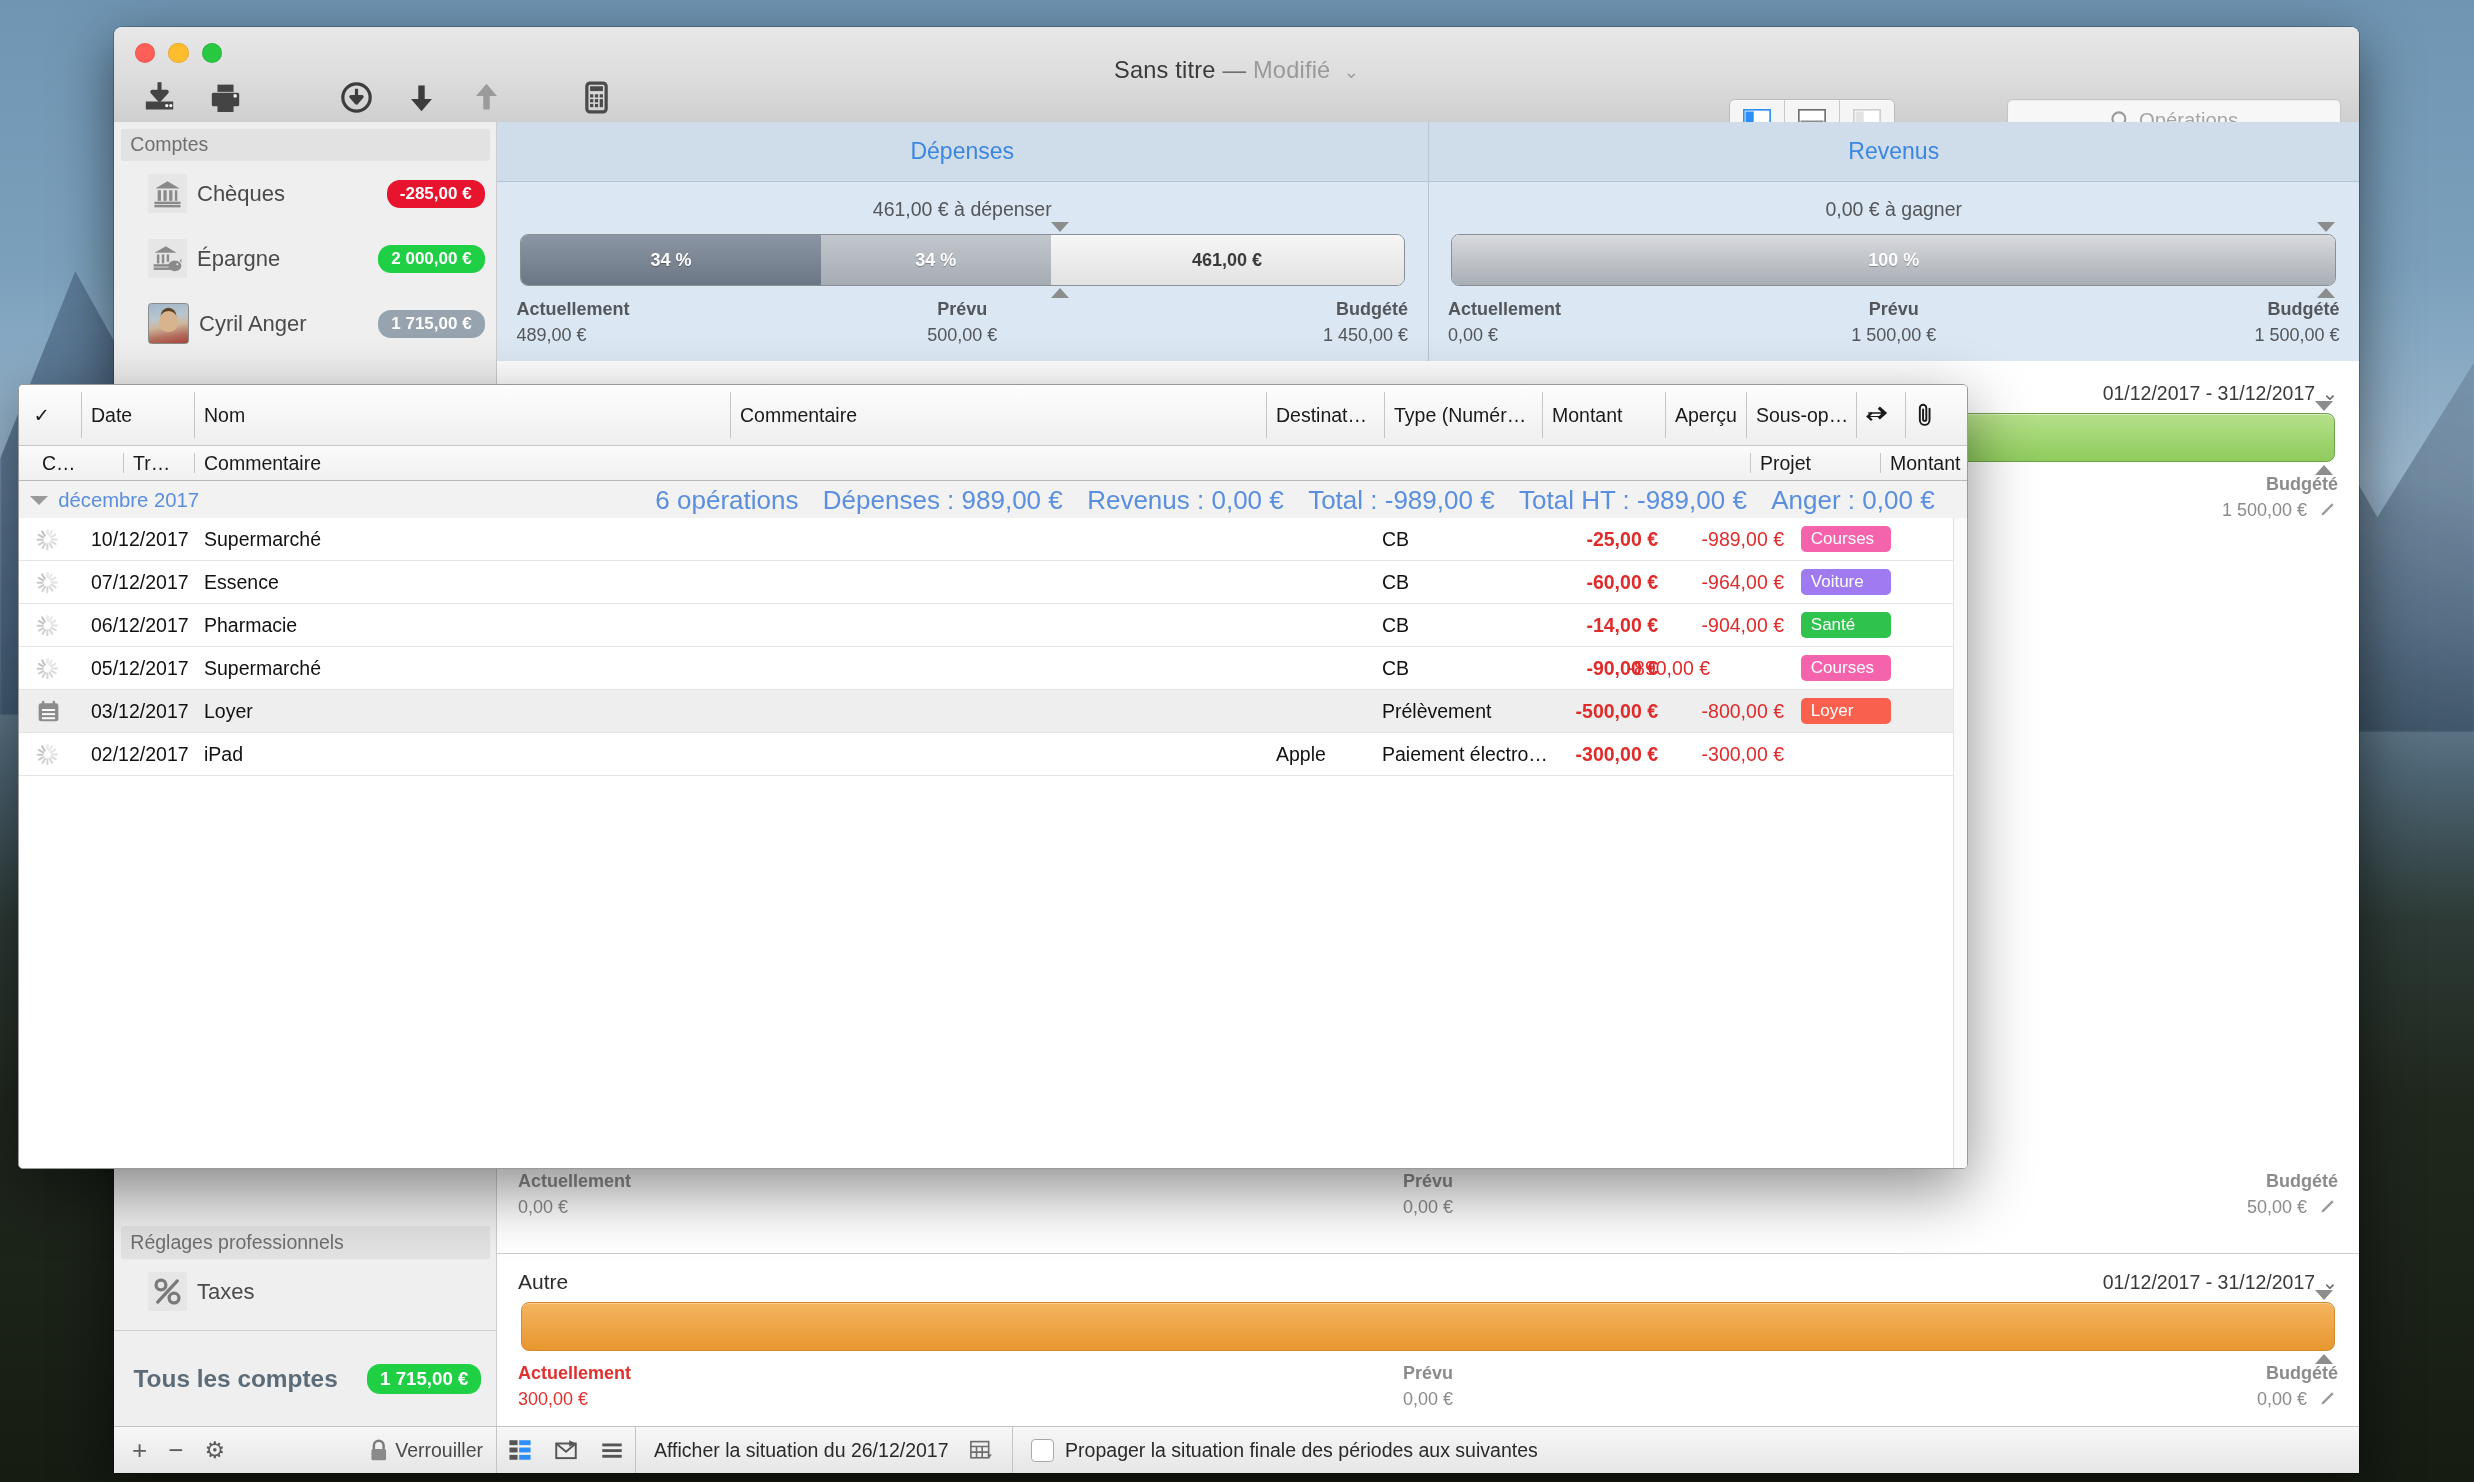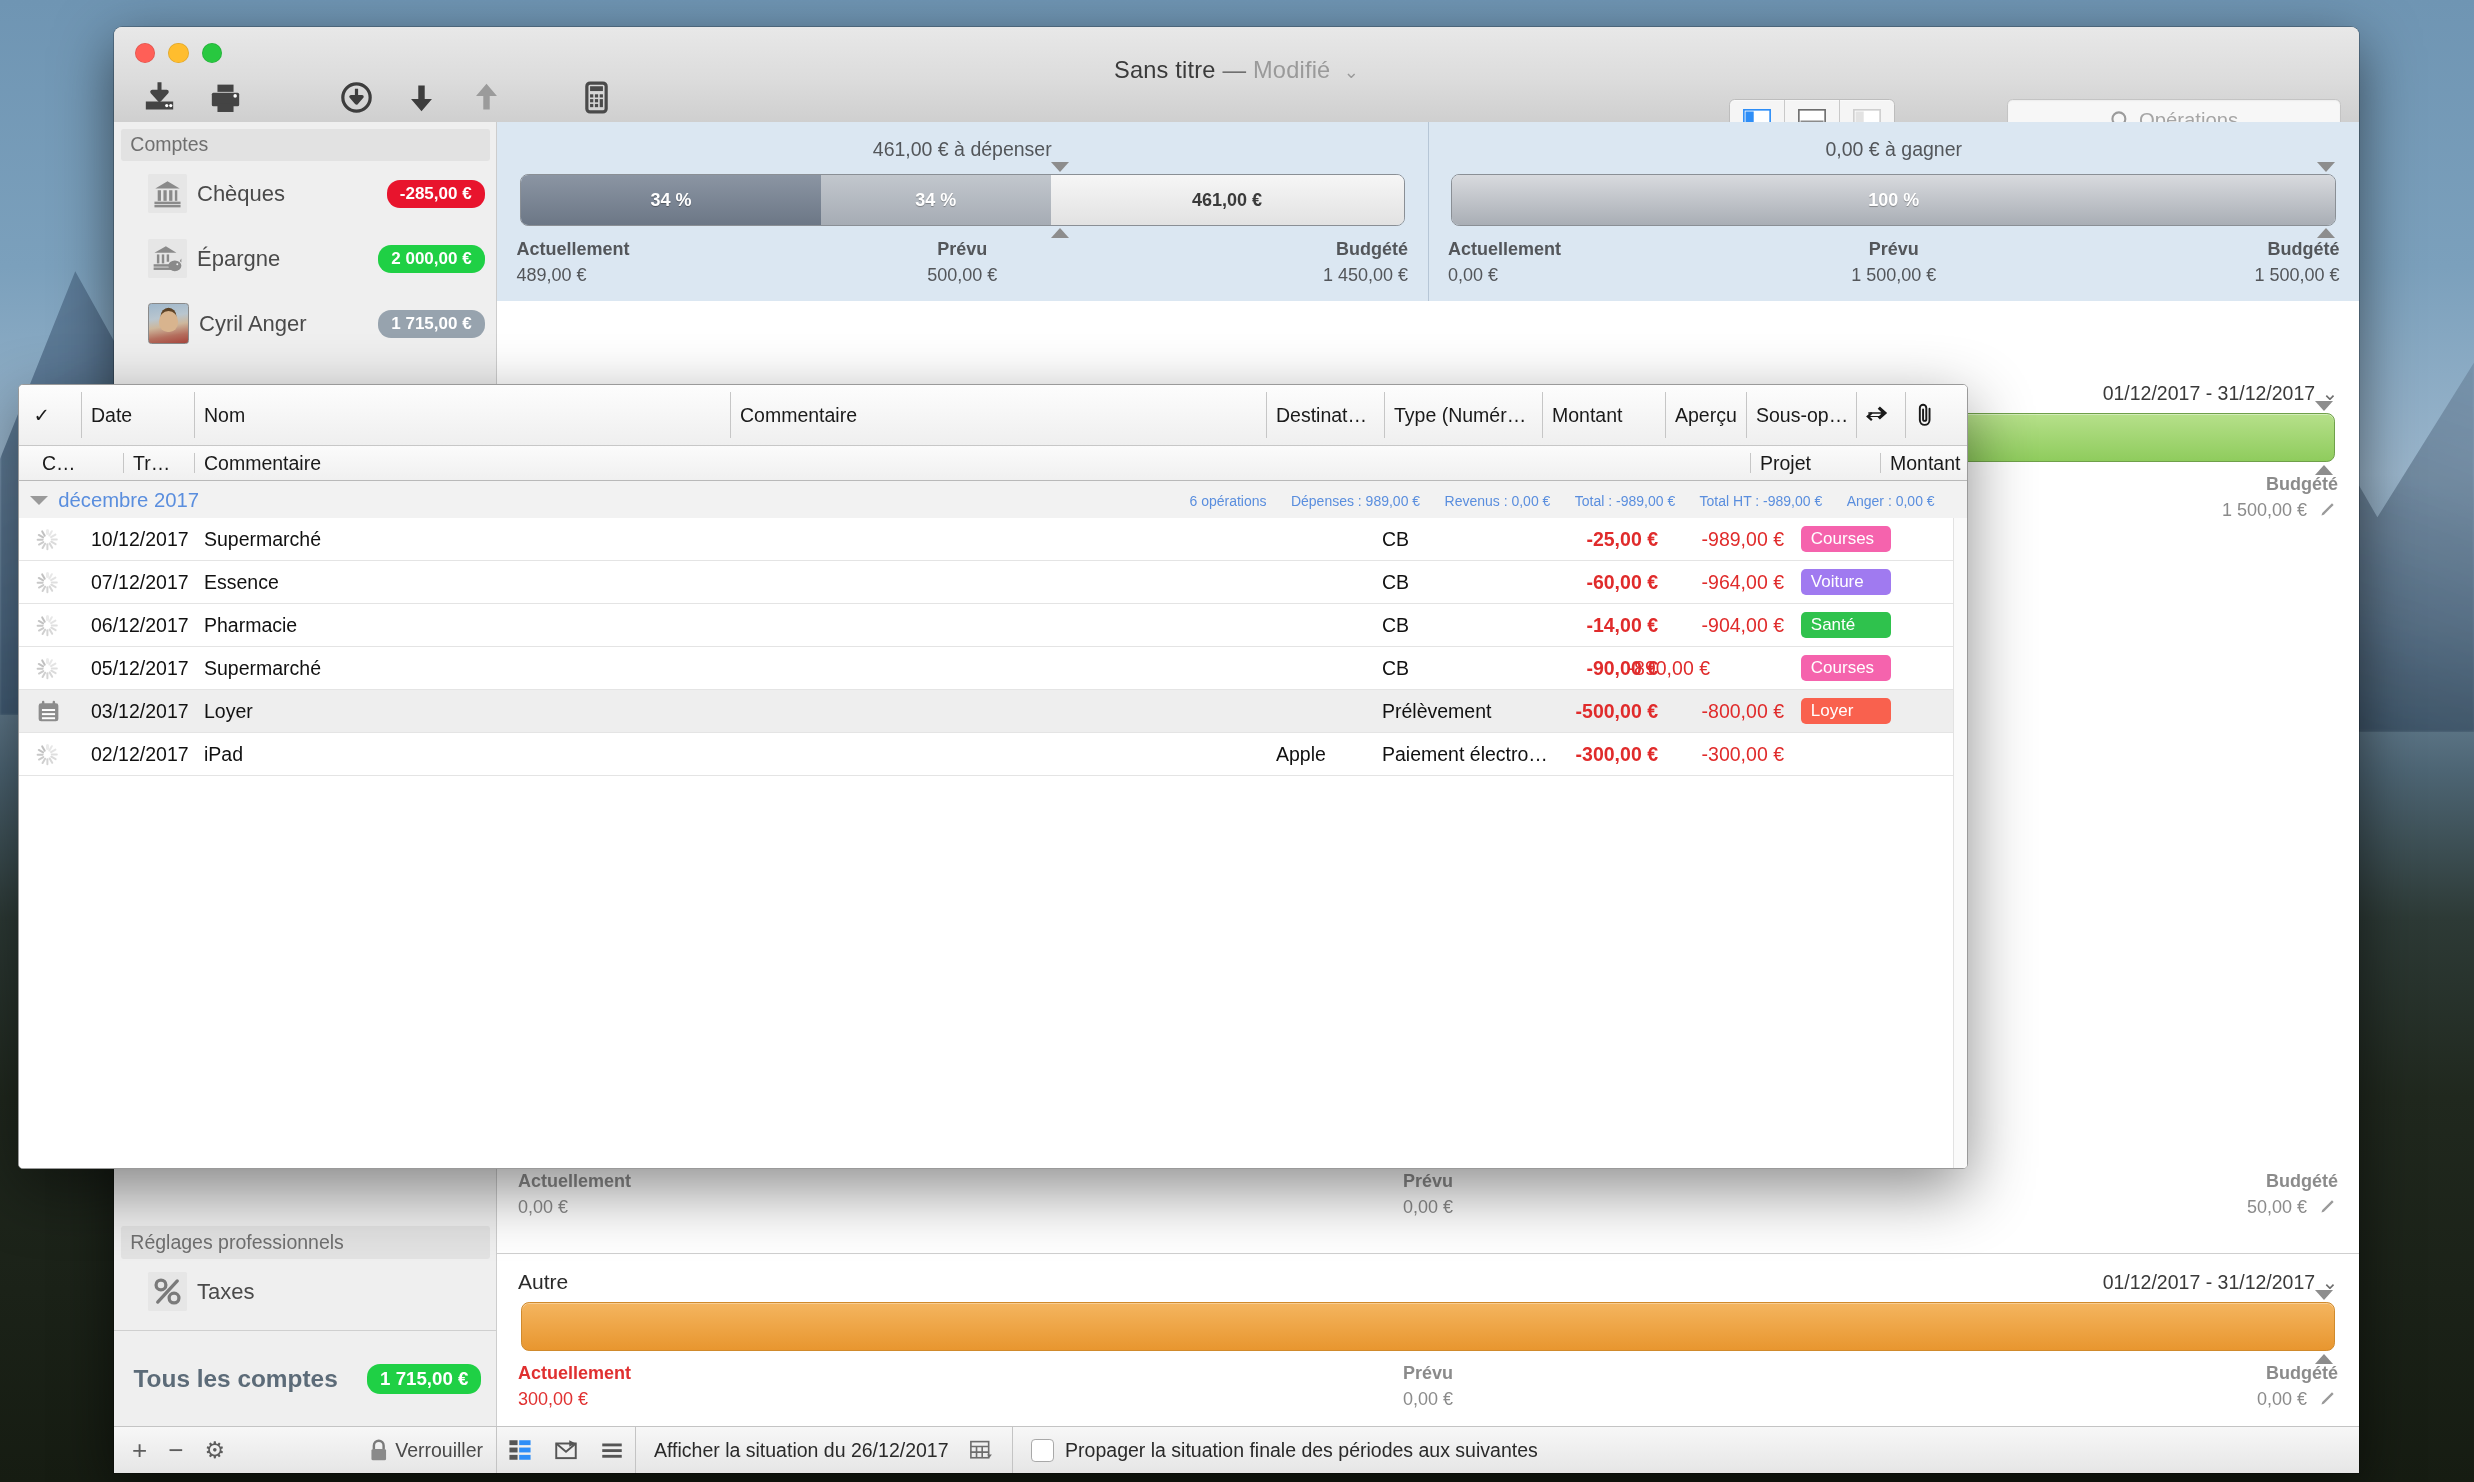--- a/index.html
+++ b/index.html
@@ -192,21 +192,21 @@
   .ch.sep:before{content:"";position:absolute;left:-9.8px;top:7.3px;bottom:7.3px;width:0.8px;background:#c6c6c6;}
   .summary{
     height:39px;background:#f2f2f2;border-bottom:0.8px solid #d6d6d6;
     display:flex;align-items:center;padding:0 11.4px;position:relative;
   }
   .summary .tri{
     width:0;height:0;border-left:9px solid transparent;border-right:9px solid transparent;
     border-top:9.8px solid #9a9a9a;margin-right:9.8px;
   }
   .summary .mon{font-size:20.3px;color:#5a8ede;}
-  .summary .stats{margin-left:auto;display:flex;gap:24.4px;font-size:14px;color:#5a8ede;padding-right:21px;}
+  .summary .stats{margin-left:auto;display:flex;gap:24.4px;font-size:26px;color:#5a8ede;padding-right:21px;}
 
   .rows{position:absolute;left:0;right:0;top:133px;bottom:0;background:#fff;}
   .row{height:42px;display:flex;align-items:center;position:relative;border-bottom:0.8px solid #e4e4e4;font-size:19.5px;color:#111;}
   .row.alt{background:#eeeeee;}
   .cell{position:absolute;display:flex;align-items:center;height:100%;}
   .amt{color:#e02b2b;font-weight:bold;}
   .bal{color:#e02b2b;}
   .tag{color:#fff;font-size:17px;border-radius:4.9px;padding:3.3px 9.8px;min-width:70px;display:inline-block;}
 
   .spinner{position:relative;width:21px;height:21px;}
@@ -372,20 +372,24 @@
     </div>
 
     <div class="sb-footer">
       <div class="allname">Tous les comptes</div>
       <div class="pill" style="background:#1fd045;font-size:18.7px">1 715,00 €</div>
     </div>
   </div>
 
   <div class="content">
 
+    <div class="colhdr">
+      <div>Dépenses</div>
+      <div>Revenus</div>
+    </div>
 
     <div class="budgetrow">
 
       <div class="budgetcol">
         <div class="bsub">461,00 € à dépenser</div>
         <div class="barwrap">
           <div class="marker top" style="left:60%"></div>
           <div class="bar">
             <div class="seg dark" style="width:34%">34 %</div>
             <div class="seg mid" style="width:26%">34 %</div>

